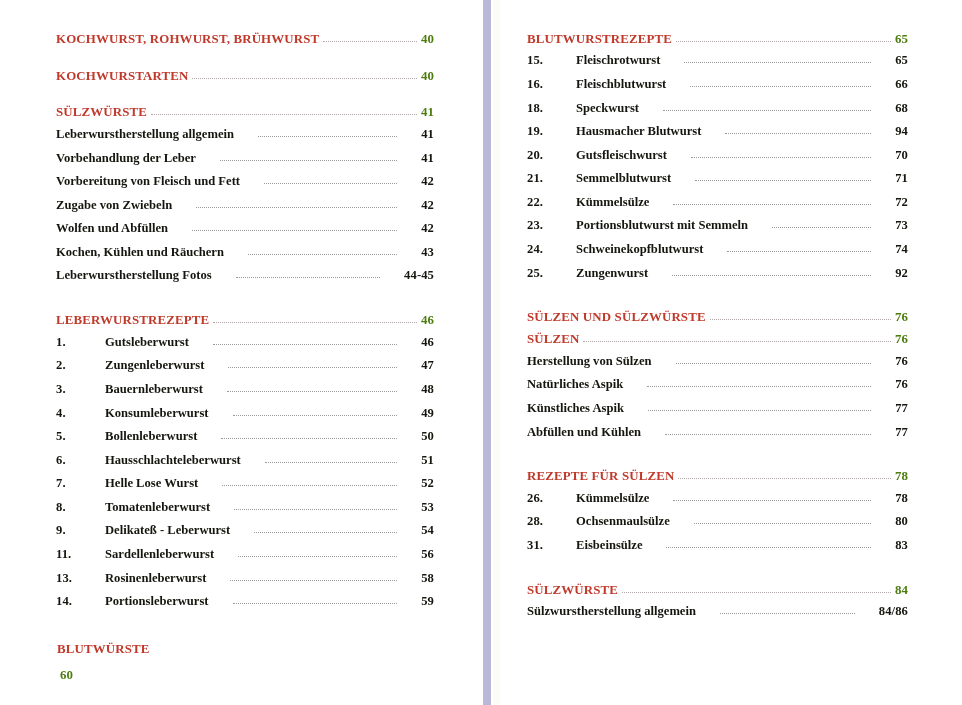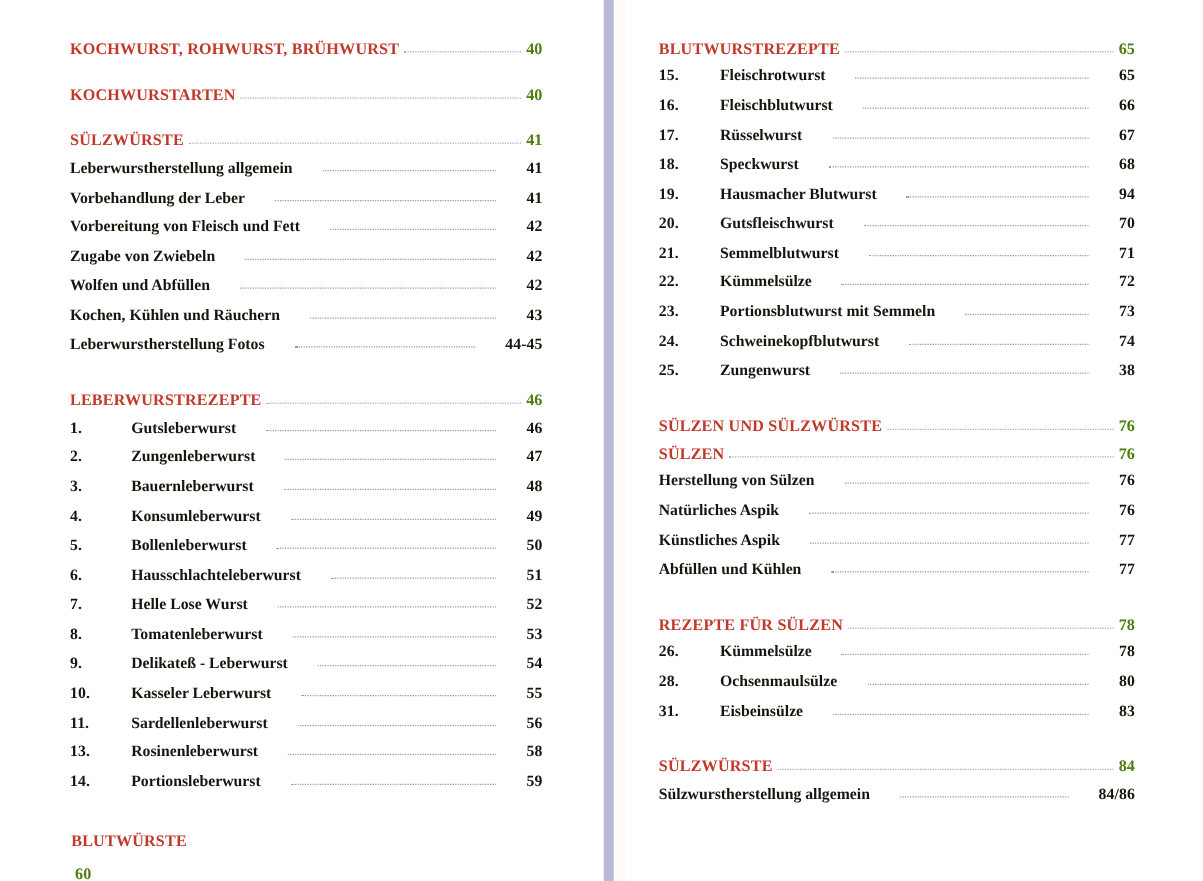--- a/index.html
+++ b/index.html
@@ -239,26 +239,20 @@
           <span class="leader"></span>
           <span class="page-no">53</span>
         </div>
         <div class="toc-row sp-normal">
           <span class="num">9.</span>
           <span class="label">Delikateß - Leberwurst</span>
           <span class="leader"></span>
           <span class="page-no">54</span>
         </div>
         <div class="toc-row sp-normal">
-          <span class="num">10.</span>
-          <span class="label">Kasseler Leberwurst</span>
-          <span class="leader"></span>
-          <span class="page-no">55</span>
-        </div>
-        <div class="toc-row sp-normal">
           <span class="num">11.</span>
           <span class="label">Sardellenleberwurst</span>
           <span class="leader"></span>
           <span class="page-no">56</span>
         </div>
         <div class="toc-row sp-normal">
           <span class="num">13.</span>
           <span class="label">Rosinenleberwurst</span>
           <span class="leader"></span>
           <span class="page-no">58</span>
@@ -292,26 +286,20 @@
           <span class="leader"></span>
           <span class="page-no">65</span>
         </div>
         <div class="toc-row sp-normal">
           <span class="num">16.</span>
           <span class="label">Fleischblutwurst</span>
           <span class="leader"></span>
           <span class="page-no">66</span>
         </div>
         <div class="toc-row sp-normal">
-          <span class="num">17.</span>
-          <span class="label">Rüsselwurst</span>
-          <span class="leader"></span>
-          <span class="page-no">67</span>
-        </div>
-        <div class="toc-row sp-normal">
           <span class="num">18.</span>
           <span class="label">Speckwurst</span>
           <span class="leader"></span>
           <span class="page-no">68</span>
         </div>
         <div class="toc-row sp-normal">
           <span class="num">19.</span>
           <span class="label">Hausmacher Blutwurst</span>
           <span class="leader"></span>
           <span class="page-no">94</span>
@@ -343,21 +331,21 @@
         <div class="toc-row sp-normal">
           <span class="num">24.</span>
           <span class="label">Schweinekopfblutwurst</span>
           <span class="leader"></span>
           <span class="page-no">74</span>
         </div>
         <div class="toc-row sp-normal">
           <span class="num">25.</span>
           <span class="label">Zungenwurst</span>
           <span class="leader"></span>
-          <span class="page-no">38</span>
+          <span class="page-no">92</span>
         </div>
       </div>
       <div class="gap-lg"></div>
       <div>
         <div class="toc-row heading sp-tight">
           <span class="label">SÜLZEN UND SÜLZWÜRSTE</span>
           <span class="leader"></span>
           <span class="page-no">76</span>
         </div>
         <div class="toc-row heading sp-tight">

